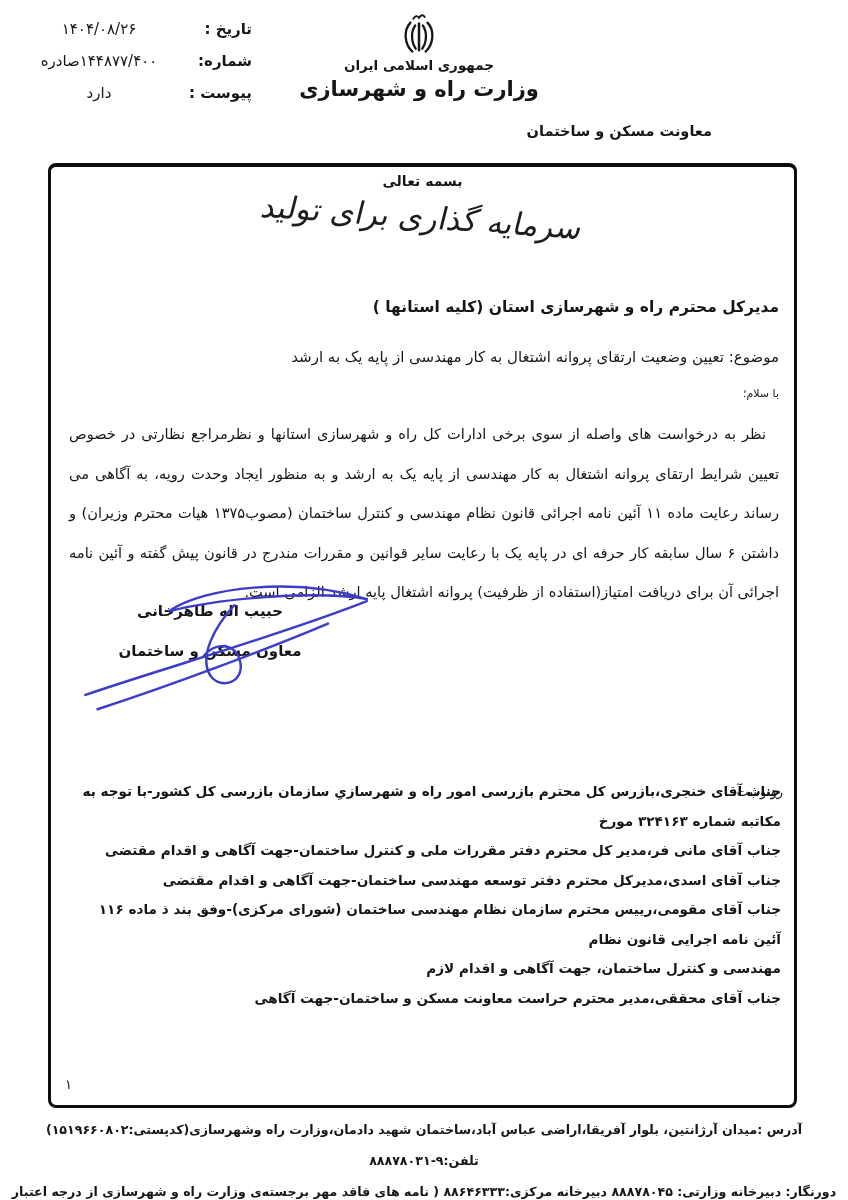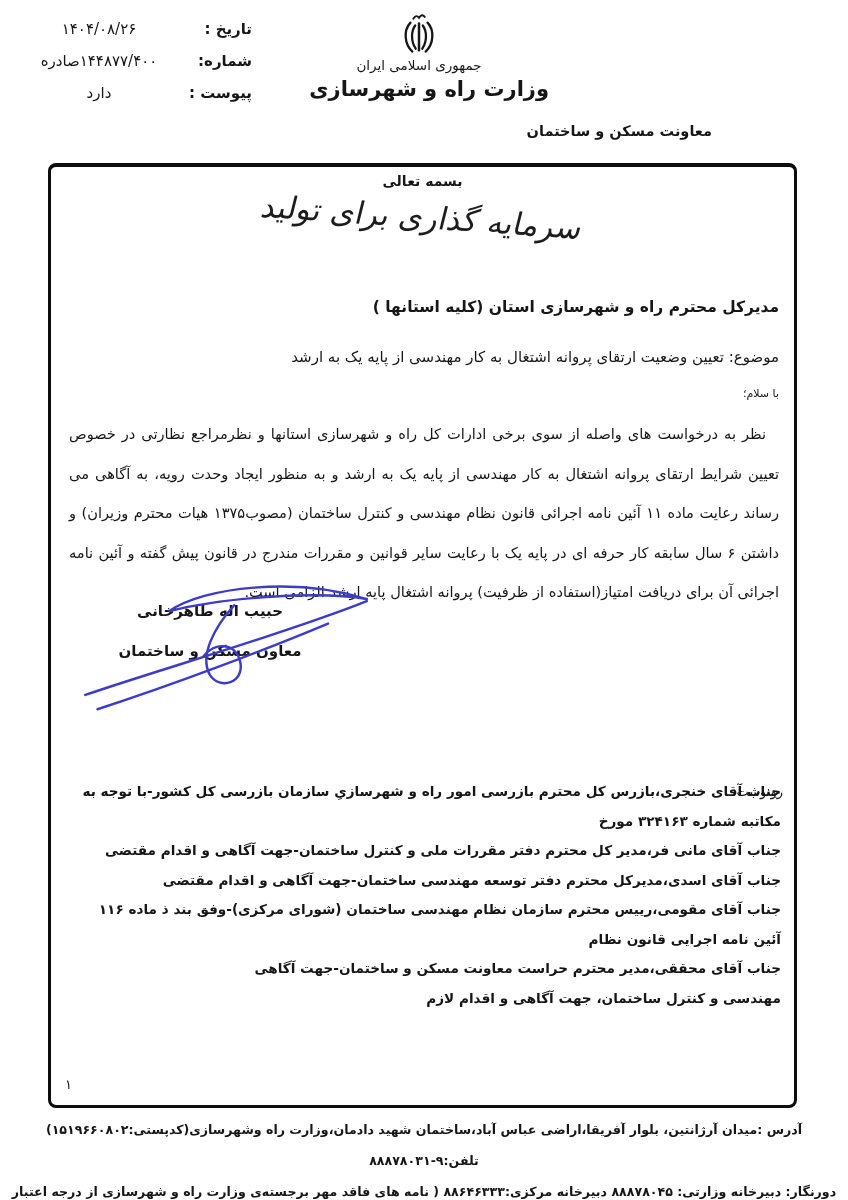--- a/index.html
+++ b/index.html
@@ -8,22 +8,22 @@
     direction:rtl;font-family:"DejaVu Sans",sans-serif;color:#161616;
   }
   
   .meta{position:absolute;left:12px;top:20px;width:240px;font-size:15px;}
   .meta-row{display:flex;align-items:baseline;margin-bottom:14px;}
   .meta-label{font-weight:700;width:66px;white-space:nowrap;text-align:right;}
   .meta-value{flex:1;text-align:center;white-space:nowrap;}
   
   .letterhead{position:absolute;left:289px;top:12px;width:260px;text-align:center;}
   .emblem{display:block;margin:0 auto;}
-  .country{font-size:13.5px;font-weight:400;margin-top:1px;white-space:nowrap;}
-  .ministry{font-size:21px;font-weight:700;margin-top:4px;white-space:nowrap;text-align:right;}
+  .country{font-size:13.5px;font-weight:700;margin-top:1px;white-space:nowrap;}
+  .ministry{font-size:21px;font-weight:700;margin-top:4px;white-space:nowrap;}
   .department{position:absolute;right:136px;top:123px;font-size:14.5px;font-weight:700;}
   
   .frame{
     position:absolute;left:48px;top:163px;width:743px;height:938px;
     border:3px solid #0d0d0d;border-top-width:4px;border-radius:8px;
   }
   .besmele{position:absolute;top:6px;left:0;right:0;text-align:center;font-weight:700;font-size:14px;}
   .slogan{
     position:absolute;top:32px;left:0;right:0;text-align:center;font-size:31px;
     transform:rotate(4deg) skewX(-10deg);letter-spacing:1px;color:#1c1c1c;
@@ -105,22 +105,22 @@
         <path d="M26 132 C 100 108, 190 74, 252 48"></path>
       </g>
     </svg>
 
     <div class="cc-label">رونوشت:</div>
     <div class="cc">
       <div>جناب آقای خنجری،بازرس کل محترم بازرسی امور راه و شهرسازیِ سازمان بازرسی کل کشور-با توجه به مکاتبه شماره ۳۲۴۱۶۳ مورخ</div>
       <div>جناب آقای مانی فر،مدیر کل محترم دفتر مقررات ملی و کنترل ساختمان-جهت آگاهی و اقدام مقتضی</div>
       <div>جناب آقای اسدی،مدیرکل محترم دفتر توسعه مهندسی ساختمان-جهت آگاهی و اقدام مقتضی</div>
       <div>جناب آقای مقومی،رییس محترم سازمان نظام مهندسی ساختمان (شورای مرکزی)-وفق بند ذ ماده ۱۱۶ آئین نامه اجرایی قانون نظام</div>
+      <div>مهندسی و کنترل ساختمان، جهت آگاهی و اقدام لازم</div>
       <div>جناب آقای محققی،مدیر محترم حراست معاونت مسکن و ساختمان-جهت آگاهی</div>
-      <div>مهندسی و کنترل ساختمان، جهت آگاهی و اقدام لازم</div>
     </div>
 
     <div class="pagenum">۱</div>
   </div>
 
   <div class="footer">
     <div>آدرس :میدان آرژانتین، بلوار آفریقا،اراضی عباس آباد،ساختمان شهید دادمان،وزارت راه وشهرسازی(کدپستی:۱۵۱۹۶۶۰۸۰۲) تلفن:۹-۸۸۸۷۸۰۳۱</div>
     <div>دورنگار: دبیرخانه وزارتی: ۸۸۸۷۸۰۴۵ دبیرخانه مرکزی:۸۸۶۴۶۳۳۳ ( نامه های فاقد مهر برجسته‌ی وزارت راه و شهرسازی از درجه اعتبار ساقط می باشد)</div>
   </div>
 

